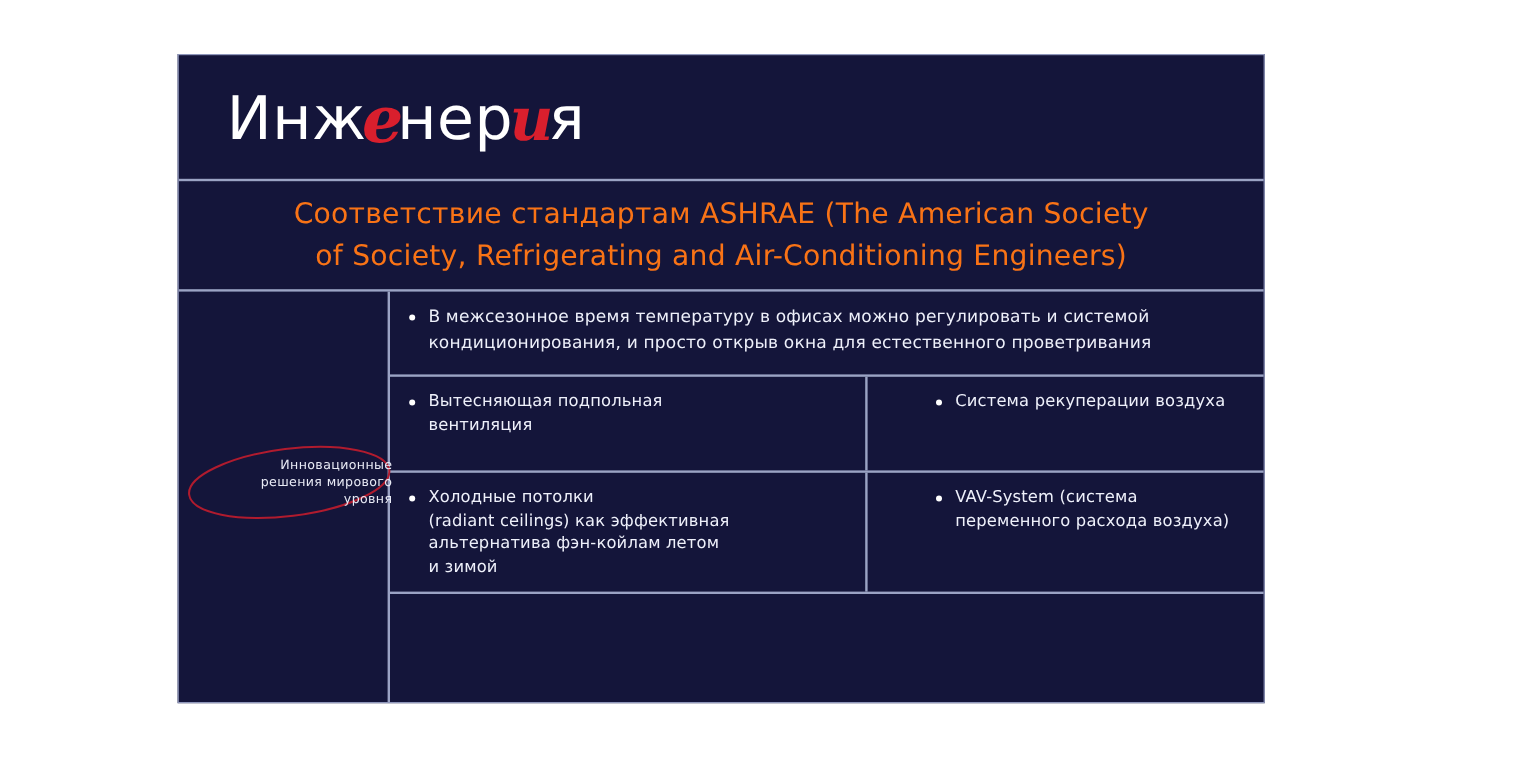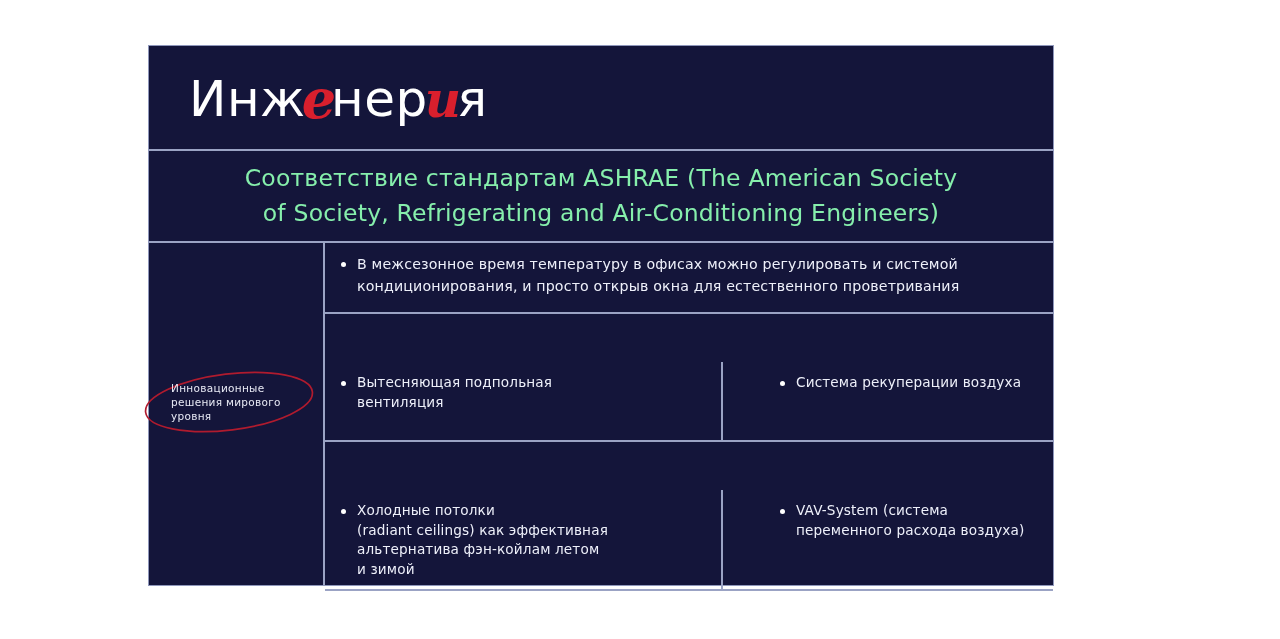--- a/index.html
+++ b/index.html
@@ -75,21 +75,21 @@
     flex: 0 0 92px;
     border-bottom: 2px solid #9ba3c4;
     box-sizing: border-box;
     display: flex;
     flex-direction: column;
     align-items: center;
     justify-content: center;
     padding: 0 24px;
   }
   .title-line {
-    color: #86efac;
+    color: #f97316;
     font-size: 23.5px;
     line-height: 35px;
     letter-spacing: 0.2px;
     text-align: center;
     white-space: nowrap;
     font-family: "DejaVu Sans", sans-serif;
     font-weight: 400;
   }
 
   
@@ -99,23 +99,24 @@
     min-height: 0;
   }
   .side-col {
     flex: 0 0 176px;
     position: relative;
     border-right: 2px solid #9ba3c4;
     box-sizing: border-box;
   }
   .annot-wrap {
     position: absolute;
-    left: 16px;
+    left: 28px;
     top: 138px;
     width: 150px;
+    text-align: right;
   }
   .annot-text {
     position: relative;
     z-index: 2;
     color: #e8eaf5;
     font-size: 10.5px;
     line-height: 14px;
     letter-spacing: 0.3px;
     font-family: "DejaVu Sans", sans-serif;
     padding-left: 6px;
@@ -128,21 +129,20 @@
     height: 66px;
     z-index: 1;
     overflow: visible;
   }
 
   .rows-col {
     flex: 1 1 auto;
     display: flex;
     flex-direction: column;
     min-width: 0;
-    gap: 48px;
   }
   .row {
     display: flex;
     box-sizing: border-box;
   }
   .row.r1 { flex: 0 0 71px; border-bottom: 2px solid #9ba3c4; }
   .row.r2 { flex: 0 0 86px; border-bottom: 2px solid #9ba3c4; }
   .row.r3 { flex: 0 0 80px; border-bottom: 2px solid #9ba3c4; }
   .row.r4 { flex: 1 1 auto; }
 

